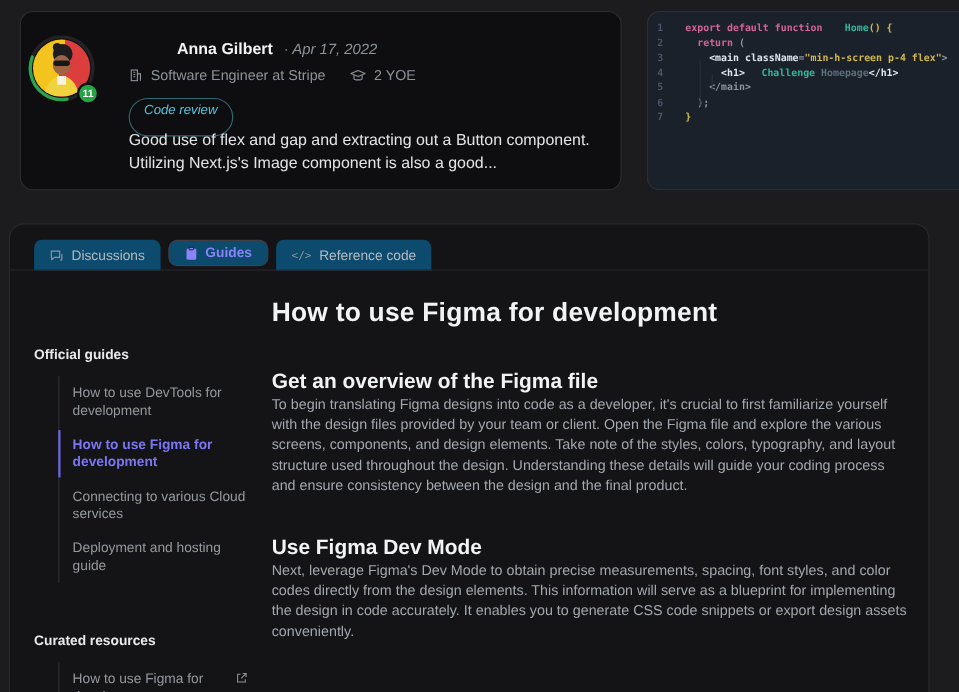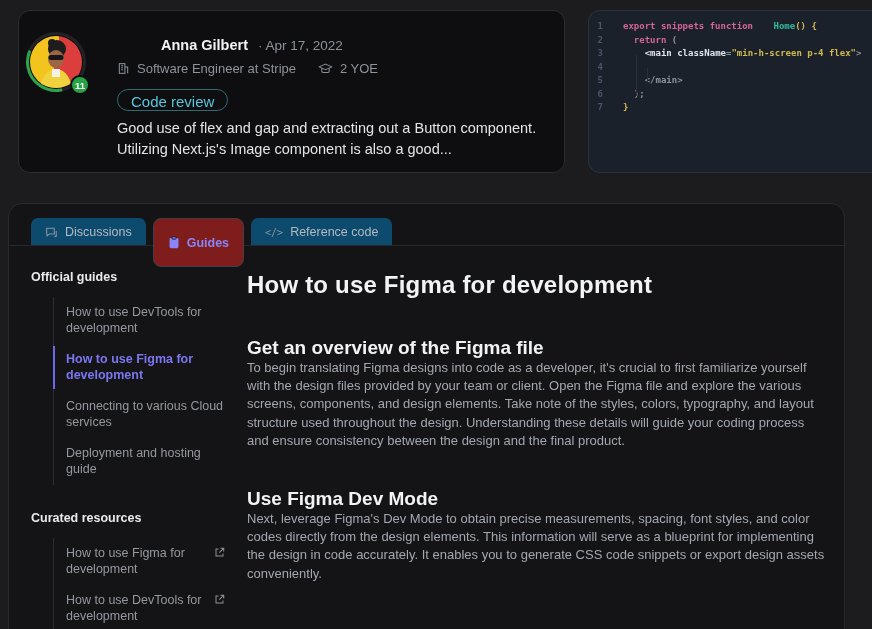--- a/index.html
+++ b/index.html
@@ -13,26 +13,26 @@
   .avatar-wrap { position:absolute; left:6px; top:20px; width:62px; height:62px; }
   .avatar { position:absolute; left:5px; top:5px; width:52px; height:52px; border-radius:50%;
     overflow:hidden; background:linear-gradient(100deg,#f2c41d 48%, #dc3d3d 48%); }
   .ring { position:absolute; inset:0; }
   .level-badge { position:absolute; right:-3px; bottom:-2px; width:20px; height:20px; border-radius:50%;
     background:#26a344; border:2px solid #0e0e10; color:#fff; font-size:9.5px; font-weight:700;
     display:flex; align-items:center; justify-content:center; }
   .review-info { position:absolute; left:98px; top:26px; }
   .name-row { display:flex; align-items:baseline; gap:10px;margin-left:44px; }
   .author-name { color:#f2f3f5; font-size:14.5px; font-weight:700; }
-  .post-date { color:#8d939b; font-size:13.5px; }
+  .post-date { color:#8d939b; font-size:13.5px;font-style:italic; }
   .meta-row { display:flex; align-items:center; gap:7px; margin-top:8px; color:#8d939b; font-size:13px; }
   .meta-row .sep { width:8px; }
   .meta-icon { display:inline-flex; color:#8d939b; }
-  .tag-pill { display:inline-block; margin-top:13px; padding:3px 13px 0; border:1px solid #2e6974;
-    border-radius:999px; color:#58c5db; font-size:15px; }
+  .tag-pill { display:inline-block; margin-top:13px; padding:3px 13px 16px; border:1px solid #2e6974;
+    border-radius:999px; color:#58c5db; font-size:12px;font-style:italic; }
   .comment-text { position:absolute; left:98px; top:107px; width:445px; color:#e3e4e6;
     font-size:14.5px; line-height:21px; }
 
   
   .code-card { position:absolute; left:588px; top:10px; width:292px; height:163px;
     background:#1b212a; border:1px solid #2c323b; border-right:none; border-radius:12px 0 0 12px; }
   .code-lines { position:absolute; left:0; top:9px; right:0; font-family:"DejaVu Sans Mono", monospace;
     font-size:9px; line-height:13.5px; font-weight:600; }
   .code-line { display:flex; white-space:pre; }
   .ln { width:14px; text-align:right; color:#4b5468; flex:none; }
@@ -43,28 +43,28 @@
   .ig1 { left:47px; top:44px; height:41px; }
   .ig2 { left:58px; top:57px; height:14px; }
 
   
   .guides-panel { position:absolute; left:8px; top:203px; width:837px; height:440px;
     background:#141417; border:1px solid #2a2a2e; border-radius:14px; }
   .tab-row { position:relative; height:42px; padding:14px 0 0 22px; display:flex; align-items:flex-start; gap:7px; }
   .tab-underline { position:absolute; left:0; right:0; bottom:0; height:1px; background:#28282c; }
   .tab { display:flex; align-items:center; gap:7px; height:28px; padding:0 14px; border:none;
     background:#0c4a6e; color:#b6bac0; font-family:inherit; font-size:12.5px; border-radius:7px 7px 0 0; cursor:pointer; }
-  .tab.active { height:49px; margin-top:0; border:1px solid #3f3f45; border-radius:8px;
-    background:#7f1d1d; color:#8984f8; font-weight:700; position:relative; z-index:2; }
+  .tab.active { height:24px; margin-top:0; border:1px solid #3f3f45; border-radius:8px;
+    background:#0c4a6e; color:#8984f8; font-weight:700; position:relative; z-index:2; }
   .tab-icon { display:inline-flex; align-items:center; }
   .tab-icon .code-glyph { font-family:"DejaVu Sans Mono", monospace; font-size:10px; color:#8f939a; }
 
   .panel-body { display:flex; padding:24px 16px 0 22px; }
   .sidebar { width:194px; flex:none; }
-  .side-heading { color:#e9eaec; font-size:12.5px; font-weight:700; }
+  .side-heading { color:#e9eaec; font-size:12.5px; font-weight:700;margin-top:45px; }
   .side-list { list-style:none; margin:13px 0 0 22px; border-left:1px solid #2e2e32; }
   .side-list li { position:relative; padding:8px 0 8px 12px; color:#95989e; font-size:12.5px; line-height:15.5px; }
   .side-list li.active { color:#7b76f2; font-weight:700; }
   .side-list li.active::before { content:''; position:absolute; left:-1.5px; top:2px; bottom:2px; width:2px; background:#6d68ea; }
   .curated-block { margin-top:26px; }
   .side-list li.ext { display:flex; justify-content:space-between; align-items:flex-start; gap:6px; }
   .side-list li.ext .lbl { max-width:142px; }
   .ext-icon { color:#8e9196; flex:none; margin-top:1px; }
 
   .article { flex:1; padding-left:22px; padding-top:1px; }
@@ -119,24 +119,24 @@
         <span>2 YOE</span>
       </div>
       <span class="tag-pill">Code review</span>
     </div>
 
     <div class="comment-text">Good use of flex and gap and extracting out a Button component. Utilizing Next.js's Image component is also a good...</div>
   </div>
 
   <div class="code-card">
     <div class="code-lines">
-        <div class="code-line"><span class="ln">1</span><span class="lc"><span class="tok-pink">export snippets function </span><span class="tok-teal">Home</span><span class="tok-yellow">() {</span></span></div>
+        <div class="code-line"><span class="ln">1</span><span class="lc"><span class="tok-pink">export default function </span><span class="tok-teal">Home</span><span class="tok-yellow">() {</span></span></div>
         <div class="code-line"><span class="ln">2</span><span class="lc"><span class="tok-gray">  </span><span class="tok-pink">return</span><span class="tok-gray"> (</span></span></div>
         <div class="code-line"><span class="ln">3</span><span class="lc"><span class="tok-gray">    </span><span class="tok-white">&lt;main className</span><span class="tok-gray">=</span><span class="tok-yellow">"min-h-screen p-4 flex"</span><span class="tok-gray">&gt;</span></span></div>
-        <div class="code-line"><span class="ln">4</span></div>
+        <div class="code-line"><span class="ln">4</span><span class="lc"><span class="tok-gray">      </span><span class="tok-white">&lt;h1&gt;</span><span class="tok-teal">Challenge</span><span class="tok-gray"> </span><span class="tok-dim">Homepage</span><span class="tok-white">&lt;/h1&gt;</span></span></div>
         <div class="code-line"><span class="ln">5</span><span class="lc"><span class="tok-gray">    </span><span class="tok-gray">&lt;/main&gt;</span></span></div>
         <div class="code-line"><span class="ln">6</span><span class="lc"><span class="tok-gray">  </span><span class="tok-gray">);</span></span></div>
         <div class="code-line"><span class="ln">7</span><span class="lc"><span class="tok-yellow">}</span></span></div>
       </div>
     <div class="indent-guide ig1"></div>
     <div class="indent-guide ig2"></div>
   </div>
 
   <div class="guides-panel">
     <div class="tab-row">

